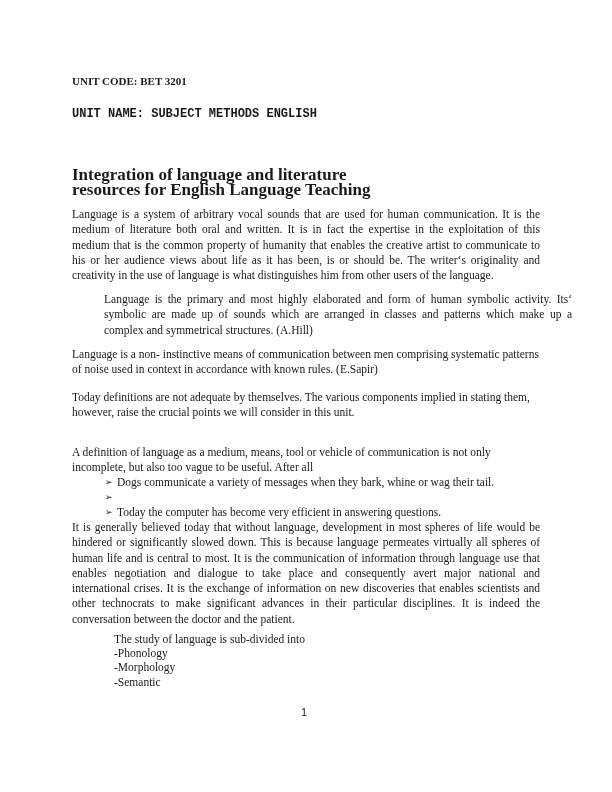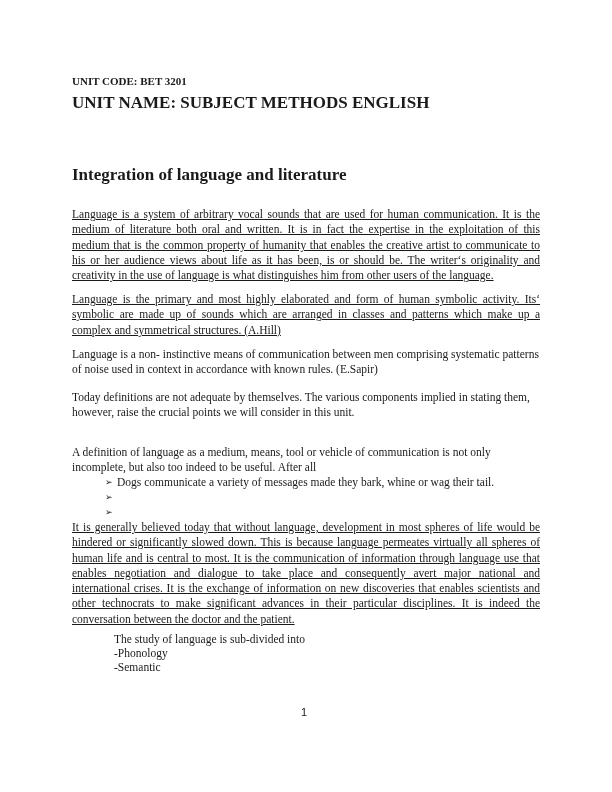--- a/index.html
+++ b/index.html
@@ -1,25 +1,25 @@
 <!DOCTYPE html>
 <html><head>
   <meta charset="utf-8">
   <style>
     html, body { margin: 0; padding: 0; background: #ffffff; }
     body { width: 612px; height: 792px; position: relative; overflow: hidden;
            font-family: "Liberation Serif", "DejaVu Serif", serif; color: #1a1a1a; }
     .abs { position: absolute; left: 72px; }
     .h1 { font-weight: bold; font-size: 11px; top: 75px; }
-    .h2 { font-weight: bold; font-size: 17px; top: 93px; }
+    .h2 { font-weight: bold; font-size: 12px; top: 107px; font-family: Liberation Mono, monospace; }
     .h3 { font-weight: bold; font-size: 17px; top: 168px; line-height: 14.5px; }
     .para { font-size: 11.5px; line-height: 15.3px; width: 468px; }
-    .just { text-align: justify; text-align-last: left; text-decoration: underline; }
+    .just { text-align: justify; text-align-last: left; }
     .p1 { top: 207px; }
-    .p2 { top: 292px; }
+    .p2 { top: 292px; margin-left: 32px; }
     .p3 { top: 347px; width: 470px; }
     .p4 { top: 390px; width: 470px; }
     .p5 { top: 445px; }
     ul.bullets { position: absolute; left: 105px; top: 475px; margin: 0; padding: 0; list-style: none;
                  font-size: 11.5px; line-height: 15px; }
     ul.bullets li { display: flex; }
     .arrow { width: 12px; font-size: 9px; display: inline-block; }
     .p6 { top: 520px; }
     .p7 { top: 632px; line-height: 14.2px; margin-left: 42px; }
     .p7 div { white-space: nowrap; }
@@ -27,43 +27,46 @@
   </style>
 </head>
 <body>
 
 <div>
   <div class="abs h1">UNIT CODE: BET 3201</div>
   <div class="abs h2">UNIT NAME: SUBJECT METHODS ENGLISH</div>
 
   <div class="abs h3">
     <div>Integration of language and literature</div>
+    <div>resources for English Language Teaching</div>
   </div>
 
   <div class="abs para just p1">Language is a system of arbitrary vocal sounds that are used for human communication. It is the medium of literature both oral and written. It is in fact the expertise in the exploitation of this medium that is the common property of humanity that enables the creative artist to communicate to his or her audience views about life as it has been, is or should be. The writer‘s originality and creativity in the use of language is what distinguishes him from other users of the language.</div>
   <div class="abs para just p2">Language is the primary and most highly elaborated and form of human symbolic activity. Its‘ symbolic are made up of sounds which are arranged in classes and patterns which make up a complex and symmetrical structures. (A.Hill)</div>
   <div class="abs para p3">Language is a non- instinctive means of communication between men comprising systematic patterns of noise used in context in accordance with known rules. (E.Sapir)</div>
   <div class="abs para p4">Today definitions are not adequate by themselves. The various components implied in stating them, however, raise the crucial points we will consider in this unit.</div>
-  <div class="abs para p5">A definition of language as a medium, means, tool or vehicle of communication is not only incomplete, but also too indeed to be useful. After all</div>
+  <div class="abs para p5">A definition of language as a medium, means, tool or vehicle of communication is not only incomplete, but also too vague to be useful. After all</div>
 
   <ul class="bullets">
     <li>
       <span class="arrow">➢</span>
-      <span>Dogs communicate a variety of messages made they bark, whine or wag their tail.</span>
+      <span>Dogs communicate a variety of messages when they bark, whine or wag their tail.</span>
     </li>
     <li>
       <span class="arrow">➢</span>
     </li>
     <li>
       <span class="arrow">➢</span>
+      <span>Today the computer has become very efficient in answering questions.</span>
     </li>
   </ul>
 
   <div class="abs para just p6">It is generally believed today that without language, development in most spheres of life would be hindered or significantly slowed down. This is because language permeates virtually all spheres of human life and is central to most. It is the communication of information through language use that enables negotiation and dialogue to take place and consequently avert major national and international crises. It is the exchange of information on new discoveries that enables scientists and other technocrats to make significant advances in their particular disciplines. It is indeed the conversation between the doctor and the patient.</div>
 
   <div class="abs para p7">
     <div>The study of language is sub-divided into</div>
     <div>-Phonology</div>
+    <div>-Morphology</div>
     <div>-Semantic</div>
   </div>
 
   <div class="pagenum">1</div>
 </div>
 
 </body></html>

